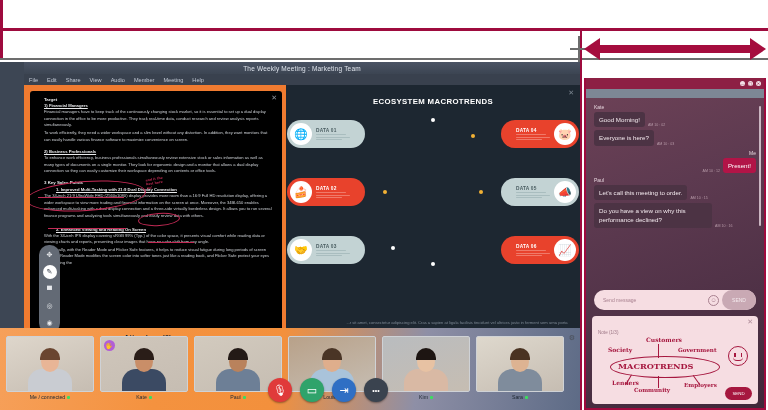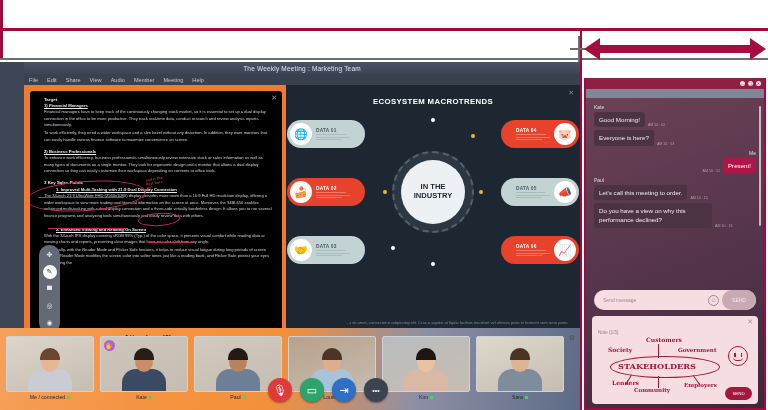--- a/index.html
+++ b/index.html
@@ -259,26 +259,20 @@
             <div class="tool">◎</div>
             <div class="tool">◉</div>
           </div>
       </div>
 
       <div class="slidepane">
         <span class="closex">✕</span>
         <div class="slide-title">ECOSYSTEM MACROTRENDS</div>
 
         <div class="info" id="infographic">
-          <div class="hub">
-            <div class="hub-inner">
-              <span>IN THE</span>
-              <span>INDUSTRY</span>
-            </div>
-          </div>
           <div class="dot" style="left:50%; top:6px; margin-left:-2px;"></div>
           <div class="dot" style="left:50%; bottom:6px; margin-left:-2px;"></div>
           <div class="dot y" style="left:96px; top:50%; margin-top:-2px;"></div>
           <div class="dot y" style="right:96px; top:50%; margin-top:-2px;"></div>
           <div class="dot y" style="right:104px; top:22px;"></div>
           <div class="dot" style="left:104px; bottom:22px;"></div>
         <div class="bub light l" style="top: 8px;">
               <div class="ic">🌐</div>
               <div class="tx">
                 <div class="lb">DATA 01</div>
@@ -457,21 +451,21 @@
       <span class="ph">Send message</span>
       <span class="emoji">☺</span>
       <span class="sendbtn">SEND</span>
     </div>
 
     <div class="note">
       <span class="note-h">Note (1/3)</span>
       <span class="closex">✕</span>
 
       <div class="ellipse" style="left:18px; top:40px; width:110px; height:22px;"></div>
-      <div class="ink" style="left:26px; top:45px; font-size:8.2px;">STAKEHOLDERS</div>
+      <div class="ink" style="left:26px; top:45px; font-size:8.2px;">MACROTRENDS</div>
       <div class="ink" style="left:54px; top:20px; font-size:6px;">Customers</div>
       <div class="ink" style="left:16px; top:30px; font-size:6px;">Society</div>
       <div class="ink" style="left:86px; top:31px; font-size:5.6px;">Government</div>
       <div class="ink" style="left:20px; top:63px; font-size:6px;">Lenders</div>
       <div class="ink" style="left:42px; top:71px; font-size:5.6px;">Community</div>
       <div class="ink" style="left:92px; top:66px; font-size:5.6px;">Employers</div>
 
       <div class="arrowline" style="left:66px; top:28px; width:1.4px; height:14px;"></div>
       <div class="arrowline" style="left:66px; top:60px; width:1.4px; height:12px;"></div>
       <div class="arrowline" style="left:104px; top:58px; width:1.4px; height:12px; transform:rotate(-35deg);"></div>

